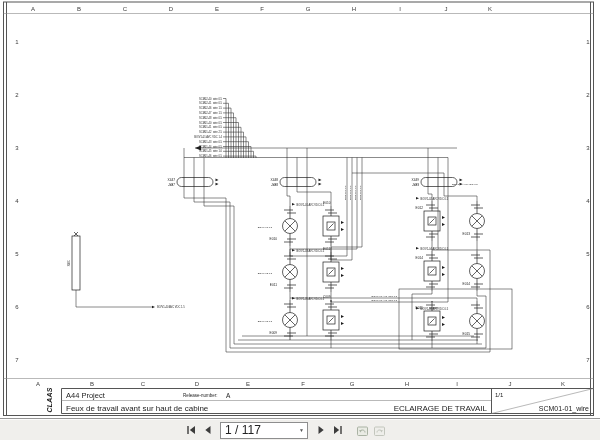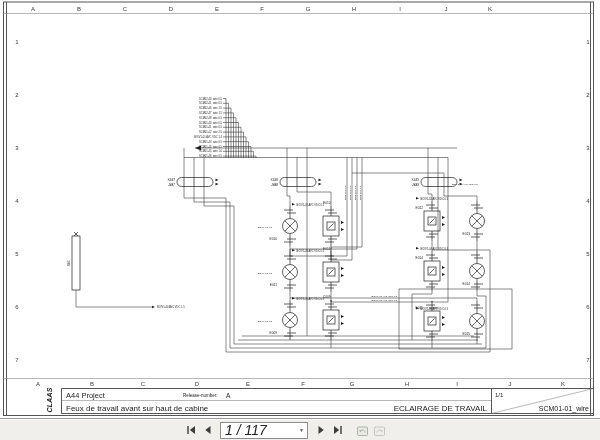--- a/index.html
+++ b/index.html
@@ -18,22 +18,22 @@
   .thin{stroke:#8a8a8a;fill:none;stroke-width:0.6;}
   .tb-text{font-size:7.5px;}
   
   #toolbar{position:absolute;left:0;top:418px;width:600px;height:22px;
     background:#f0efec;border-top:1px solid #979797;box-shadow:inset 0 1px 0 #fdfdfd;
     display:flex;align-items:center;}
   .tb-btn{width:15px;height:16px;border:none;background:transparent;padding:0;margin:0 1px;
     display:flex;align-items:center;justify-content:center;cursor:pointer;}
   #page-box{display:flex;align-items:center;width:86px;height:15px;background:#fff;
     border:1px solid #8e8e8e;margin:0 4px;}
-  #page-box input{flex:1;min-width:0;border:none;outline:none;font-size:14px;padding:0 0 0 4px;
-    font-family:"Liberation Sans",sans-serif;color:#222;background:transparent;font-style:italic;}
+  #page-box input{flex:1;min-width:0;border:none;outline:none;font-size:12px;padding:0 0 0 4px;
+    font-family:"Liberation Sans",sans-serif;color:#222;background:transparent;}
   .caret{width:11px;display:flex;align-items:center;justify-content:center;
     font-size:5px;color:#555;height:100%;cursor:pointer;}
   .spacer{width:8px;}
   .lead{margin-left:183px;}
 </style>
 </head>
 <body>
 
 <div id="stage">
 

